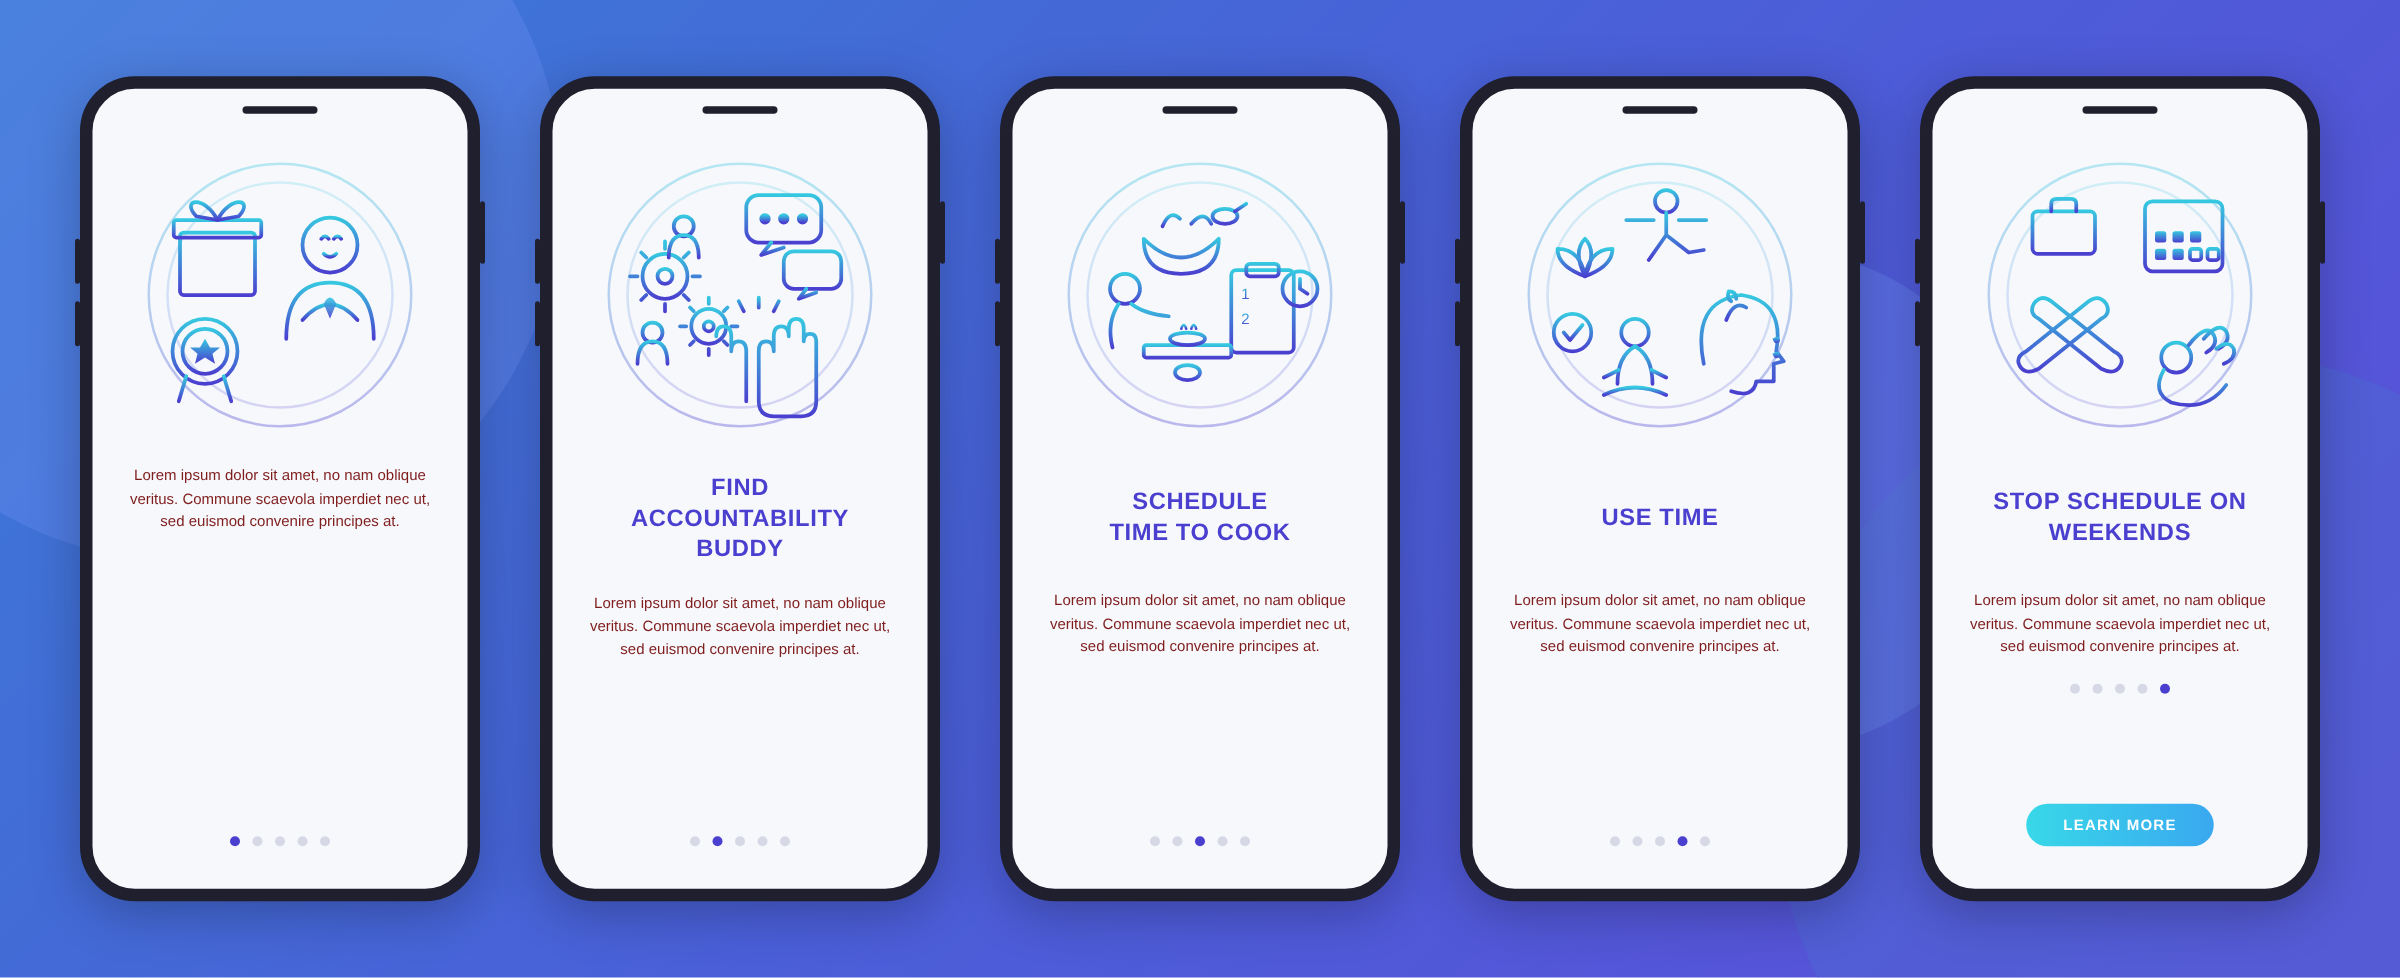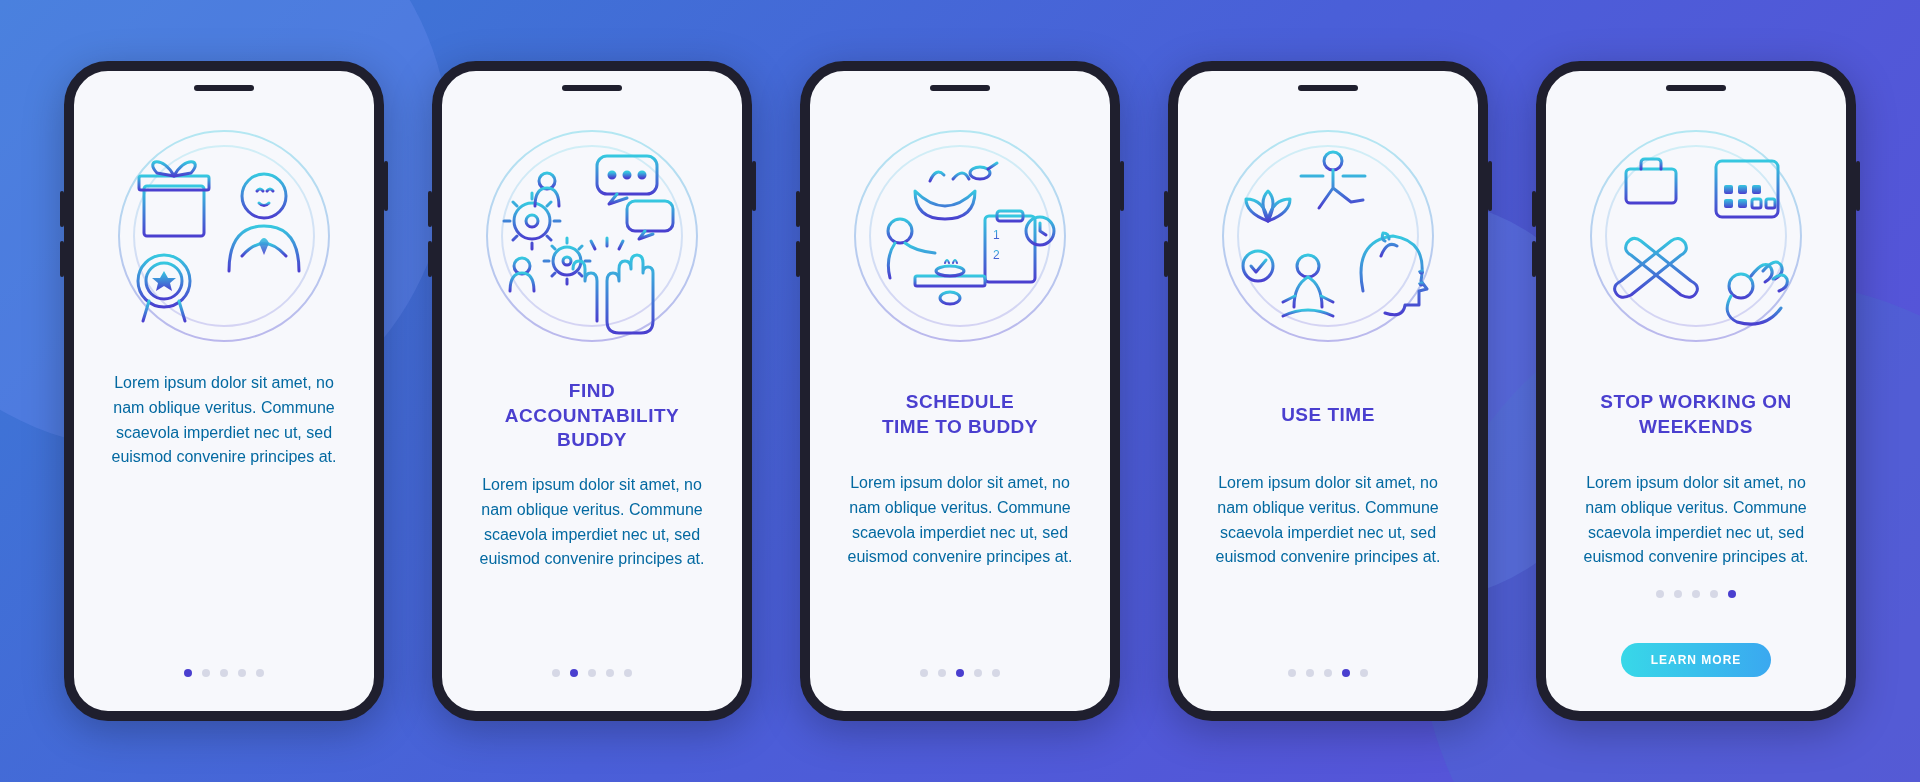--- a/index.html
+++ b/index.html
@@ -105,23 +105,23 @@
     line-height: 1.3;
     min-height: 72px;
     display: flex;
     align-items: center;
     justify-content: center;
     white-space: pre-line;
   }
 
   .card-desc {
     margin-top: 20px;
-    font-size: 16px;
+    font-size: 12px;
     text-align: center;
-    color: #0369a1;
+    color: #7f1d1d;
     line-height: 1.55;
   }
 
   .dots {
     margin-top: auto;
     display: flex;
     gap: 10px;
     padding-bottom: 4px;
   }
   .dot {
@@ -305,21 +305,21 @@
           <rect x="70" y="155" width="70" height="10" rx="2"></rect>
           <line x1="78" y1="165" x2="78" y2="200"></line>
           <line x1="132" y1="165" x2="132" y2="200"></line>
           <ellipse cx="105" cy="150" rx="14" ry="5"></ellipse>
           <path d="M100 142 q2 -6 4 0 M108 142 q2 -6 4 0" stroke-width="2"></path>
           <path d="M95 185 a10 6 0 1 0 20 0 a10 6 0 1 0 -20 0" transform="translate(0,-8)"></path>
         </g>
       </svg>
     </div>
     <div class="card-title">SCHEDULE
-TIME TO BUDDY</div>
+TIME TO COOK</div>
     <div class="card-desc">Lorem ipsum dolor sit amet, no nam oblique veritus. Commune scaevola imperdiet nec ut, sed euismod convenire principes at.</div>
     <div class="dots">
       <span class="dot"></span>
       <span class="dot"></span>
       <span class="dot active"></span>
       <span class="dot"></span>
       <span class="dot"></span>
     </div>
   </div>
 
@@ -420,21 +420,21 @@
 
         <g stroke="url(#g5)" fill="none" stroke-width="3" stroke-linecap="round" stroke-linejoin="round">
           <circle cx="160" cy="165" r="12"></circle>
           <path d="M170 155 q14 -18 20 -8 q4 8 -6 14"></path>
           <path d="M182 150 q12 -14 18 -6 q4 8 -6 14"></path>
           <path d="M192 158 q10 -8 14 0 q2 8 -8 12"></path>
           <path d="M150 175 q-10 18 6 26 q28 8 44 -14"></path>
         </g>
       </svg>
     </div>
-    <div class="card-title">STOP WORKING ON
+    <div class="card-title">STOP SCHEDULE ON
 WEEKENDS</div>
     <div class="card-desc">Lorem ipsum dolor sit amet, no nam oblique veritus. Commune scaevola imperdiet nec ut, sed euismod convenire principes at.</div>
     <div class="dots last-dots">
       <span class="dot"></span>
       <span class="dot"></span>
       <span class="dot"></span>
       <span class="dot"></span>
       <span class="dot active"></span>
     </div>
     <button class="learn-more">LEARN MORE</button>

